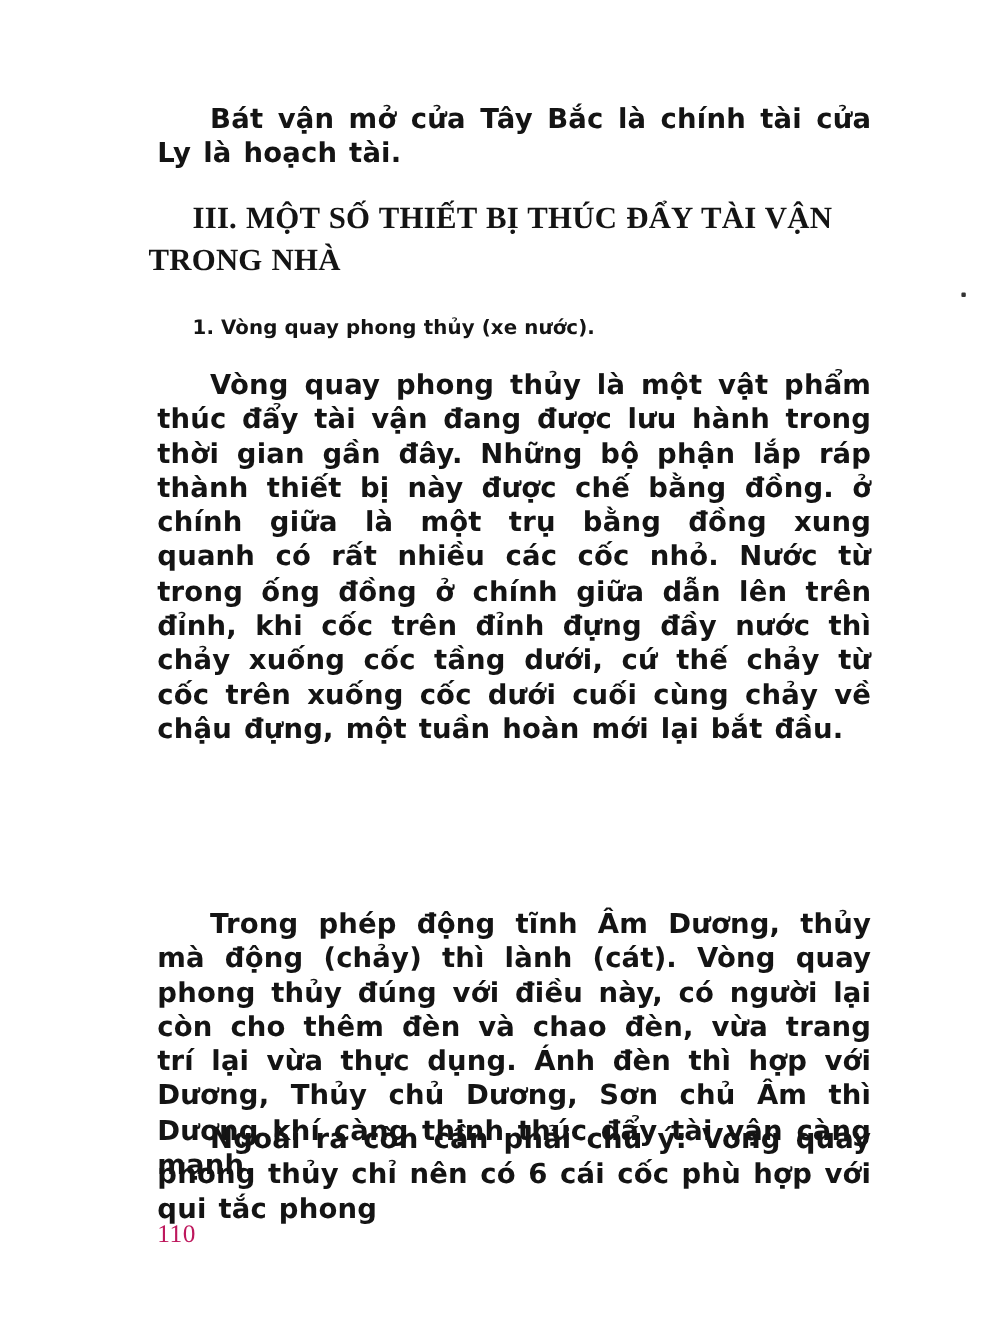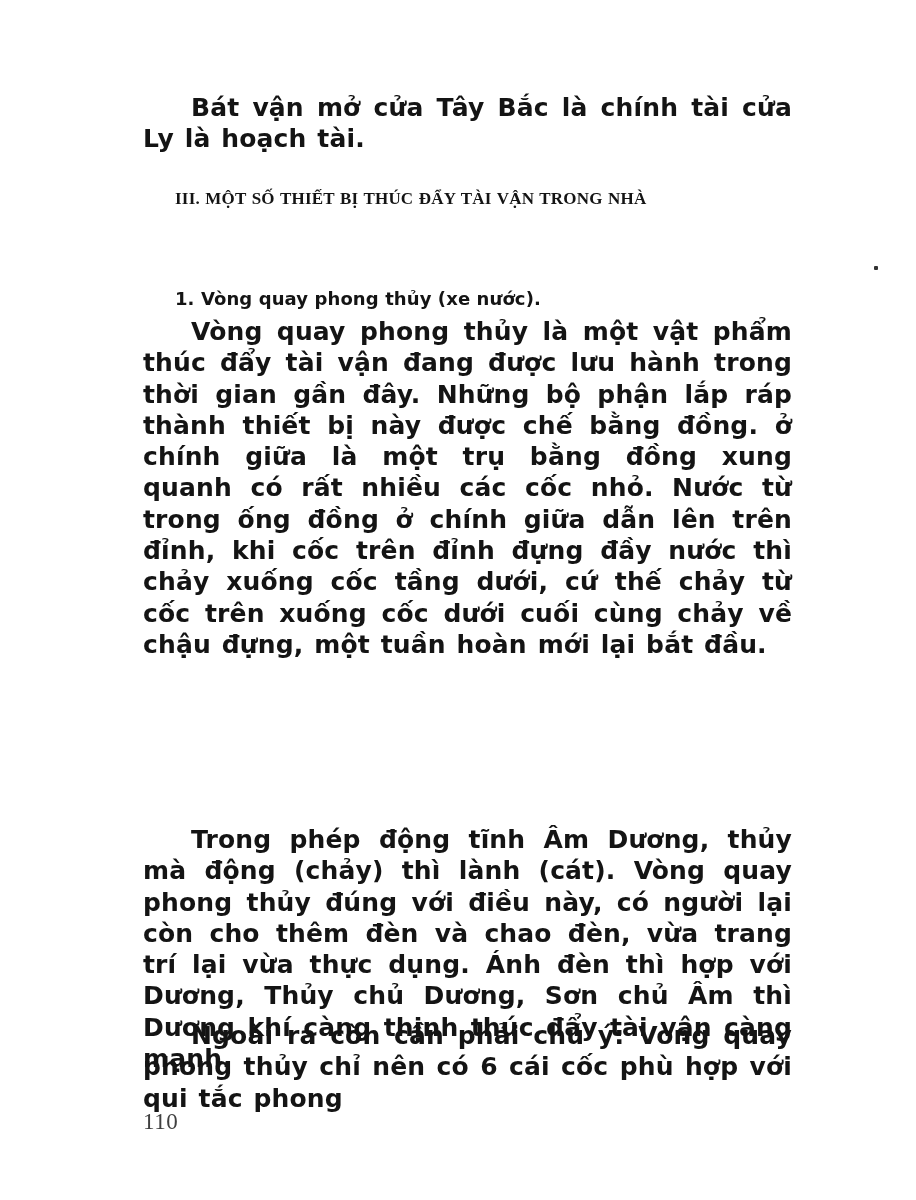--- a/index.html
+++ b/index.html
@@ -34,52 +34,52 @@
     }
     .indent { text-indent: 48px; }
     #p0 { position: absolute; top: 84px; left: 0; width: 649px; }
     #heading {
       position: absolute;
       top: 180px;
       left: 0;
       width: 649px;
       font-family: "Liberation Serif", serif;
       font-weight: bold;
-      font-size: 17px;
+      font-size: 28px;
       line-height: 38px;
       margin: 0;
       text-indent: 40px;
       letter-spacing: 0.2px;
       word-spacing: 1px;
     }
     #subheading {
       position: absolute;
       top: 283px;
       left: 40px;
       width: 620px;
       font-family: "DejaVu Sans", sans-serif;
       font-weight: bold;
       font-size: 18px;
       line-height: 32px;
       margin: 0;
       letter-spacing: 0.1px;
     }
-    #p1 { position: absolute; top: 308px; left: 0; width: 649px; }
+    #p1 { position: absolute; top: 326px; left: 0; width: 649px; }
     #p2 { position: absolute; top: 649px; left: 0; width: 649px; }
     #p3 { position: absolute; top: 816px; left: 0; width: 649px; }
     #p4 { position: absolute; top: 1012px; left: 0; width: 649px; }
     #page-number {
       position: absolute;
       top: 1108px;
       left: 143px;
       font-family: "Liberation Serif", serif;
       font-size: 23px;
       line-height: 28px;
       letter-spacing: 0.5px;
-      color: #404040;
+      color: #be185d;
     }
     #speck {
       position: absolute;
       left: 874px;
       top: 266px;
       width: 4px;
       height: 4px;
       background: #333;
       border-radius: 1px;
     }

